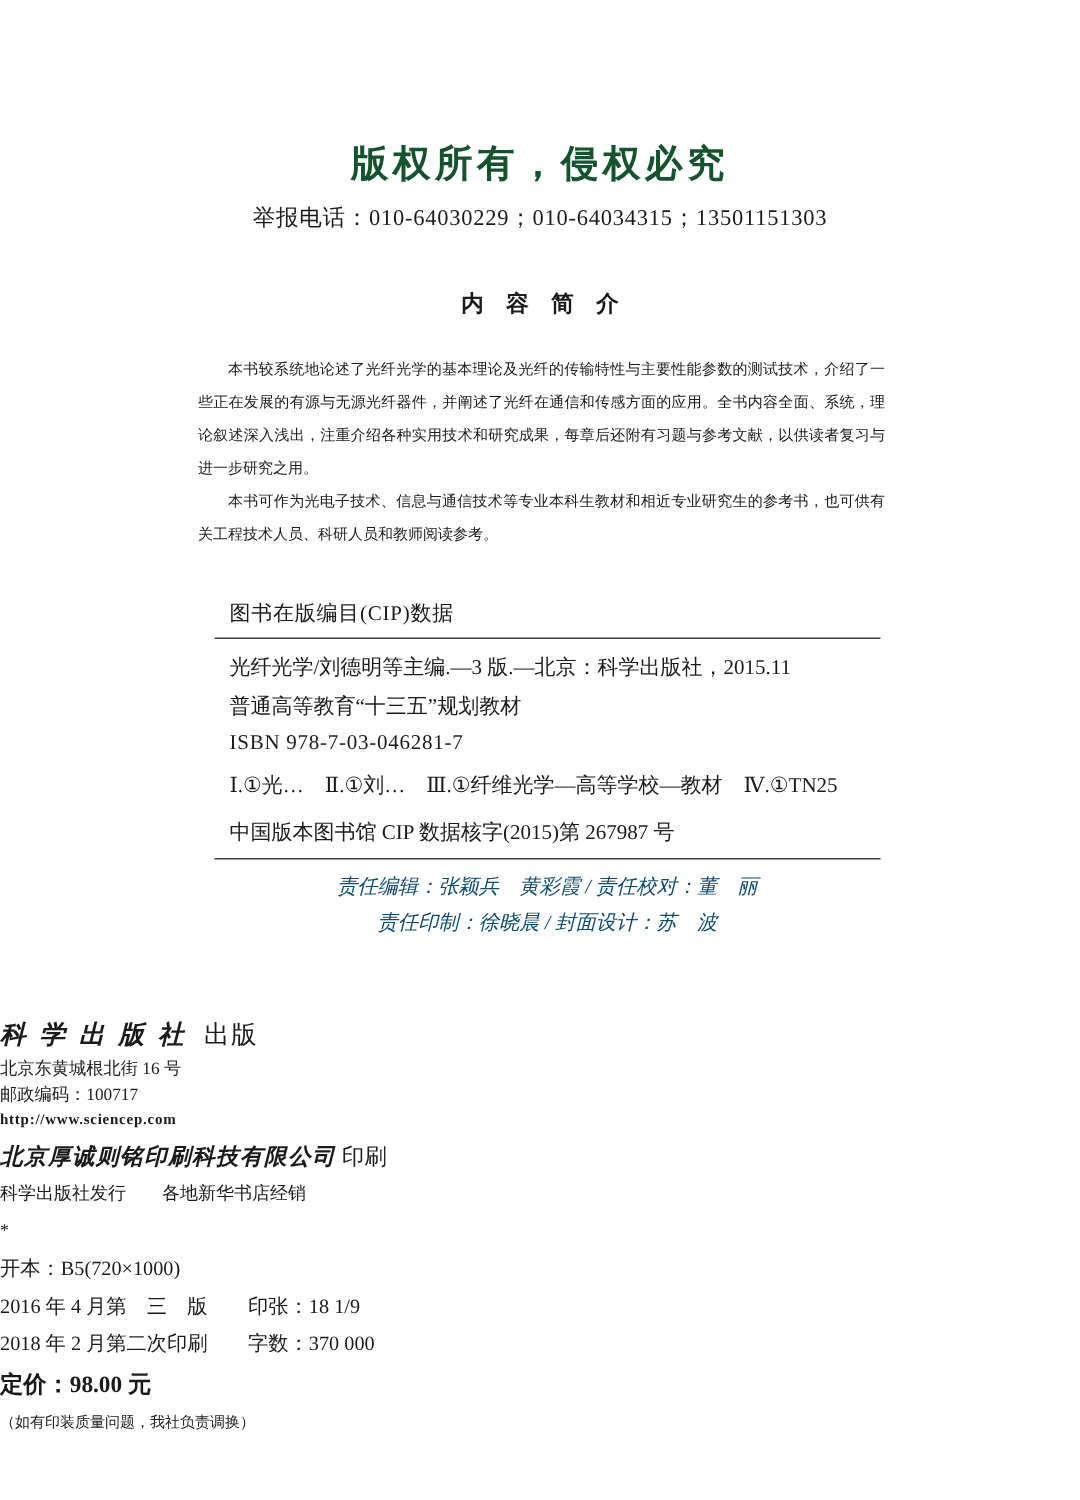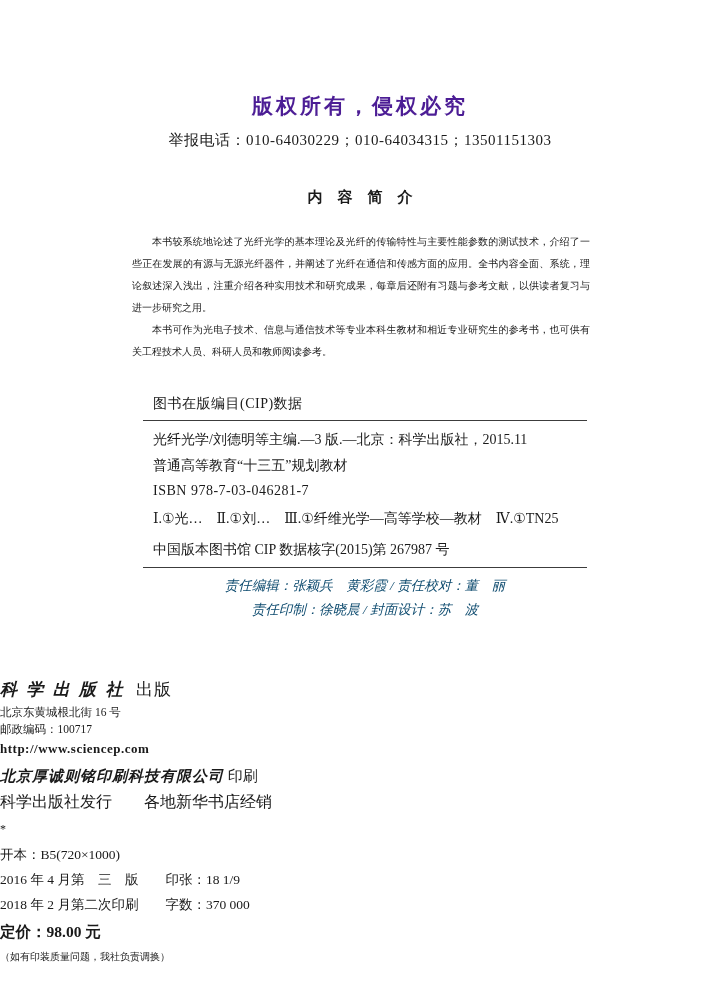--- a/index.html
+++ b/index.html
@@ -5,21 +5,21 @@
   * { margin:0; padding:0; box-sizing:border-box; }
   html,body { background:#ffffff; }
   .page {
     width:720px; height:1000px; margin:0 auto; background:#fff;
     font-family:"Liberation Serif","DejaVu Serif",serif;
     color:#1a1a1a; overflow:hidden; position:relative;
   }
   
   .copyright-title {
     padding-top:92px; text-align:center;
-    font-size:21px; font-weight:bold; letter-spacing:3px; color:#4c1d95;
+    font-size:25px; font-weight:bold; letter-spacing:3px; color:#14532d;
   }
   .report-phone { margin-top:11px; text-align:center; font-size:15px; letter-spacing:0.5px; }
 
   
   .intro-heading { margin-top:38px; text-align:center; font-size:15px; font-weight:bold; }
   .intro-body {
     width:458px; margin-left:132px; margin-top:24px;
     font-size:10px; line-height:22px; text-align:justify;
   }
   .intro-body p { text-indent:2em; }
@@ -37,24 +37,24 @@
   .credits { margin-top:9px; text-align:center; font-size:13.5px; font-style:italic; color:#0c4a6e; }
   .credits-line2 { margin-top:6px; }
 
   
   .colophon { position:absolute; left:0; right:0; top:678px; text-align:left; }
   .publisher-line { font-size:17px; }
   .publisher-name { font-weight:bold; font-style:italic; letter-spacing:0.55em; }
   .publisher-suffix { letter-spacing:1px; }
   .colophon-address  { margin-top:4px; font-size:11.5px; }
   .colophon-postcode { margin-top:2px; font-size:11.5px; }
-  .colophon-website  { margin-top:4px; font-size:13px; font-weight:bold; letter-spacing:0.5px; }
+  .colophon-website  { margin-top:4px; font-size:10px; font-weight:bold; letter-spacing:0.5px; }
   .printer-line { margin-top:10px; font-size:15px; }
   .printer-name { font-weight:bold; font-style:italic; letter-spacing:1px; }
-  .distribution-line { margin-top:6px; font-size:16px; }
+  .distribution-line { margin-top:6px; font-size:12px; }
   .star-separator { margin-top:9px; font-size:12px; }
   .format-line   { margin-top:9px; font-size:13.5px; }
   .edition-line  { margin-top:7px; font-size:13.5px; }
   .printing-line { margin-top:7px; font-size:13.5px; }
   .price-line    { margin-top:8px; font-size:15.5px; font-weight:bold; }
   .notice-line   { margin-top:7px; font-size:10px; }
 </style>
 </head>
 <body>
 

